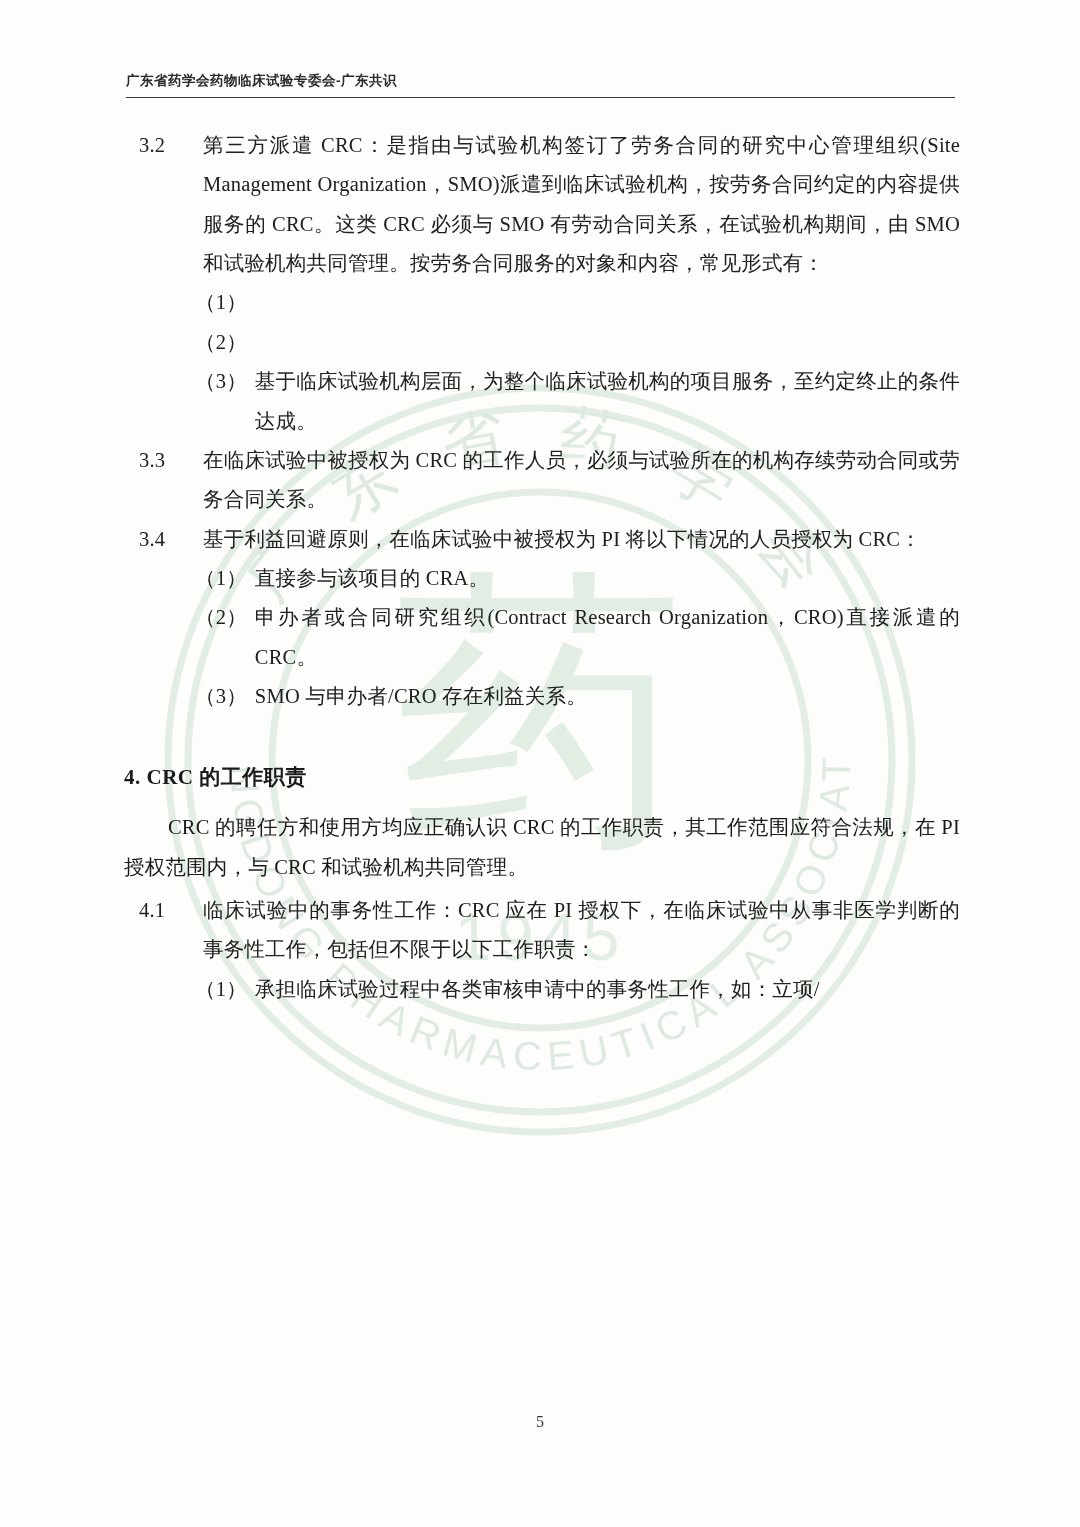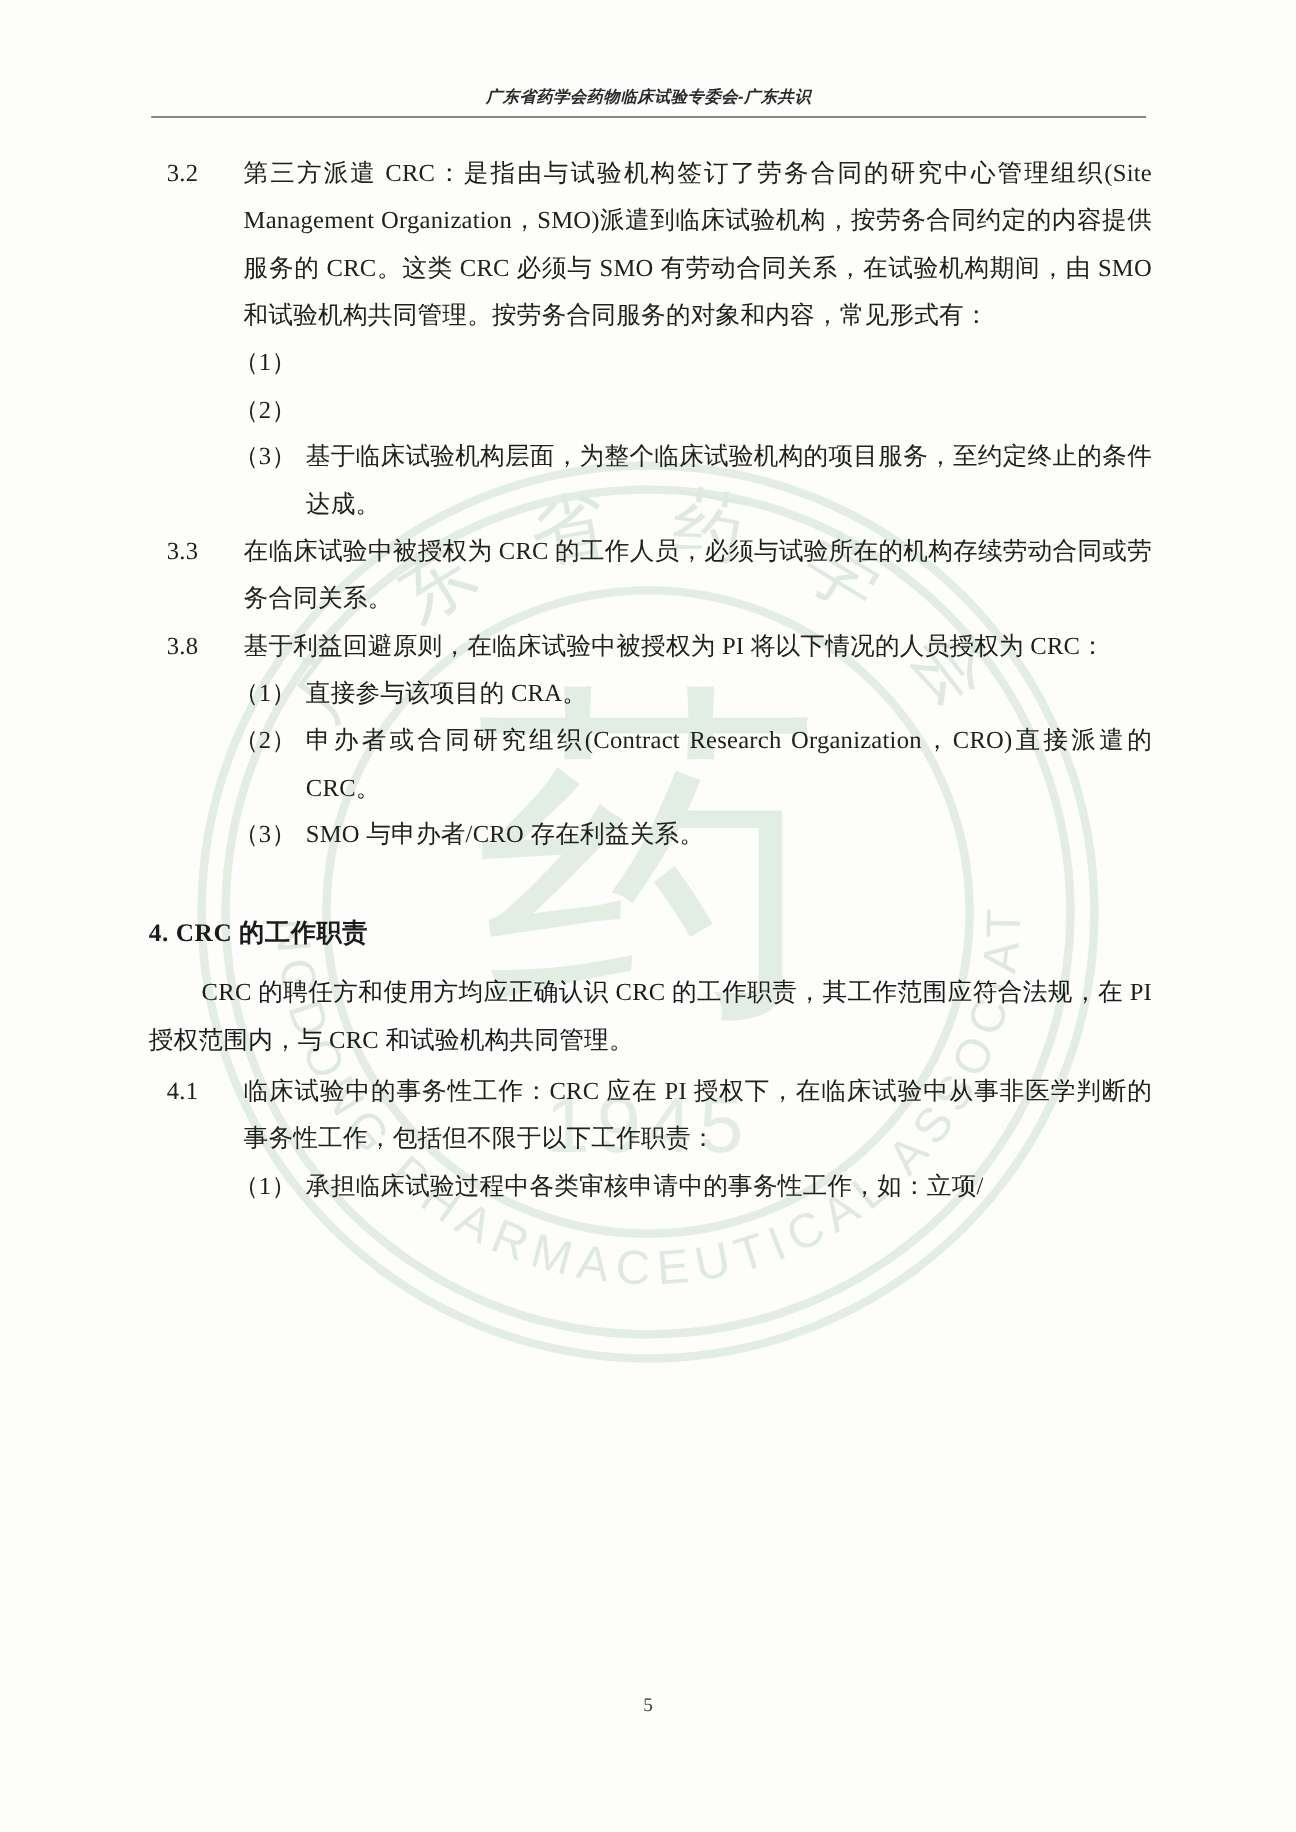--- a/index.html
+++ b/index.html
@@ -34,22 +34,20 @@
     pointer-events: none;
     user-select: none;
   }
 
   
   .header {
     position: absolute;
     top: 72px;
     left: 126px;
     right: 125px;
-    text-align: center;
-    font-style: italic;
   }
   .header-text {
     font-family: "Liberation Sans", "DejaVu Sans", sans-serif;
     font-size: 13.5px;
     font-weight: bold;
     color: #2b2b2b;
     letter-spacing: 0.5px;
   }
   .header-rule {
     margin-top: 7px;
@@ -168,21 +166,21 @@
       <span class="num">（3）</span>
       <span class="body-text">基于临床试验机构层面，为整个临床试验机构的项目服务，至约定终止的条件达成。</span>
     </div>
 
     <div class="para indent-1">
       <span class="num w-wide">3.3</span>
       <span class="body-text">在临床试验中被授权为 CRC 的工作人员，必须与试验所在的机构存续劳动合同或劳务合同关系。</span>
     </div>
 
     <div class="para indent-1">
-      <span class="num w-wide">3.8</span>
+      <span class="num w-wide">3.4</span>
       <span class="body-text">基于利益回避原则，在临床试验中被授权为 PI 将以下情况的人员授权为 CRC：</span>
     </div>
 
     <div class="para indent-2">
       <span class="num">（1）</span>
       <span class="body-text">直接参与该项目的 CRA。</span>
     </div>
 
     <div class="para indent-2">
       <span class="num">（2）</span>

